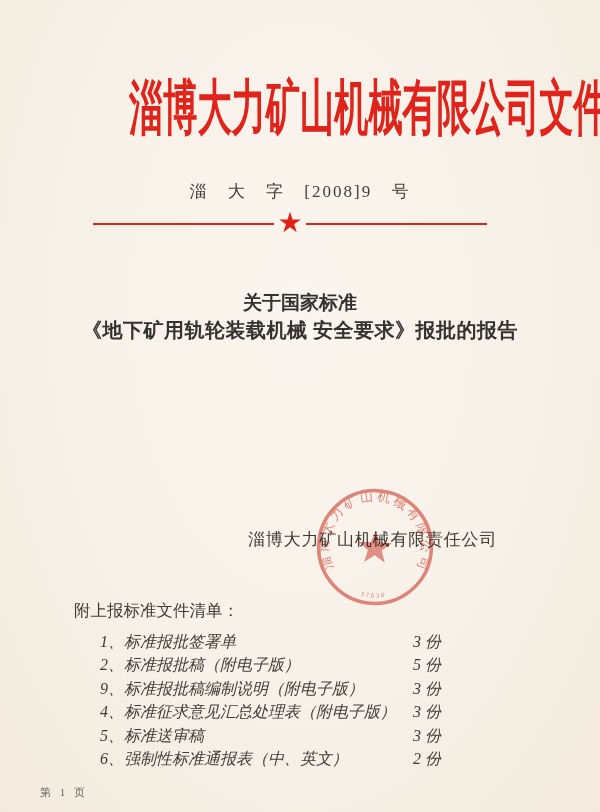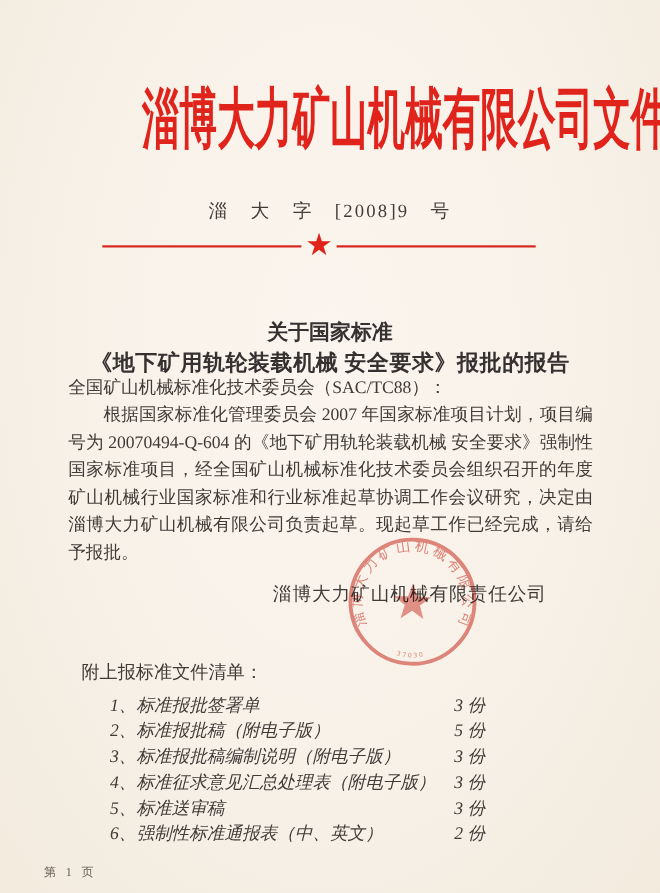--- a/index.html
+++ b/index.html
@@ -89,24 +89,20 @@
     <div class="seg"></div>
     <div class="star">★</div>
     <div class="seg"></div>
   </div>
 
   <div class="subject">
     <div class="l1">关于国家标准</div>
     <div class="l2">《地下矿用轨轮装载机械 安全要求》报批的报告</div>
   </div>
 
-  <div class="body-block">
-    <p class="salut">全国矿山机械标准化技术委员会（SAC/TC88）：</p>
-    <p class="para">根据国家标准化管理委员会 2007 年国家标准项目计划，项目编号为 20070494-Q-604 的《地下矿用轨轮装载机械 安全要求》强制性国家标准项目，经全国矿山机械标准化技术委员会组织召开的年度矿山机械行业国家标准和行业标准起草协调工作会议研究，决定由淄博大力矿山机械有限公司负责起草。现起草工作已经完成，请给予报批。</p>
-  </div>
 
   <div class="sig-company">淄博大力矿山机械有限责任公司</div>
 
   <svg class="seal" viewBox="0 0 116 116" xmlns="http://www.w3.org/2000/svg">
     <circle cx="58" cy="58" r="54.5" fill="none" stroke="#dd6f66" stroke-width="3.4"></circle>
     <polygon fill="#dd6f66" fill-opacity="0.9" points="58,42 62.1,53.3 74.2,53.7 64.7,61.2 68,72.8 58,66 48,72.8 51.3,61.2 41.8,53.7 53.9,53.3"></polygon>
     <defs>
       <path id="sealTopArc" d="M 21.1,83.8 A 45,45 0 1 1 94.9,83.8" fill="none"></path>
       <path id="sealBottomArc" d="M 29.9,98.1 A 49,49 0 0 0 86.1,98.1" fill="none"></path>
     </defs>
@@ -123,21 +119,21 @@
   <div class="attach-list">
     <div class="attach-row">
       <span class="name">1、标准报批签署单</span>
       <span class="count">3 份</span>
     </div>
     <div class="attach-row">
       <span class="name">2、标准报批稿（附电子版）</span>
       <span class="count">5 份</span>
     </div>
     <div class="attach-row">
-      <span class="name">3、标准报批稿编制说明（附电子版）</span>
+      <span class="name">9、标准报批稿编制说明（附电子版）</span>
       <span class="count">3 份</span>
     </div>
     <div class="attach-row">
       <span class="name">4、标准征求意见汇总处理表（附电子版）</span>
       <span class="count">3 份</span>
     </div>
     <div class="attach-row">
       <span class="name">5、标准送审稿</span>
       <span class="count">3 份</span>
     </div>

